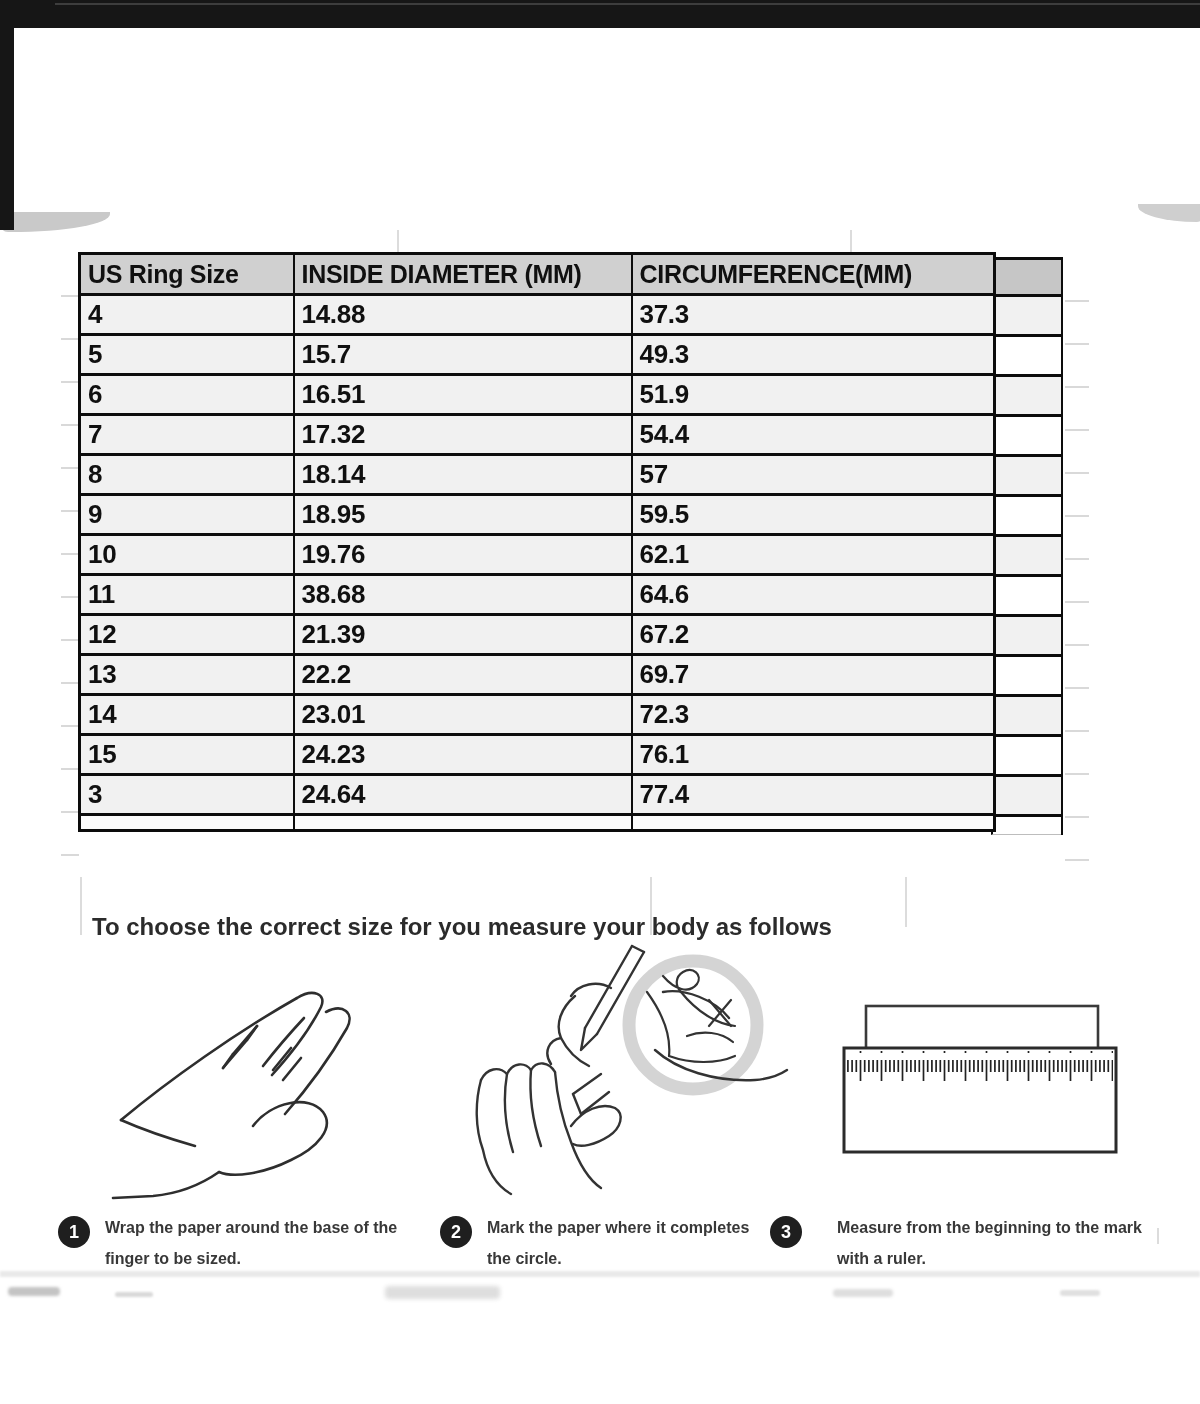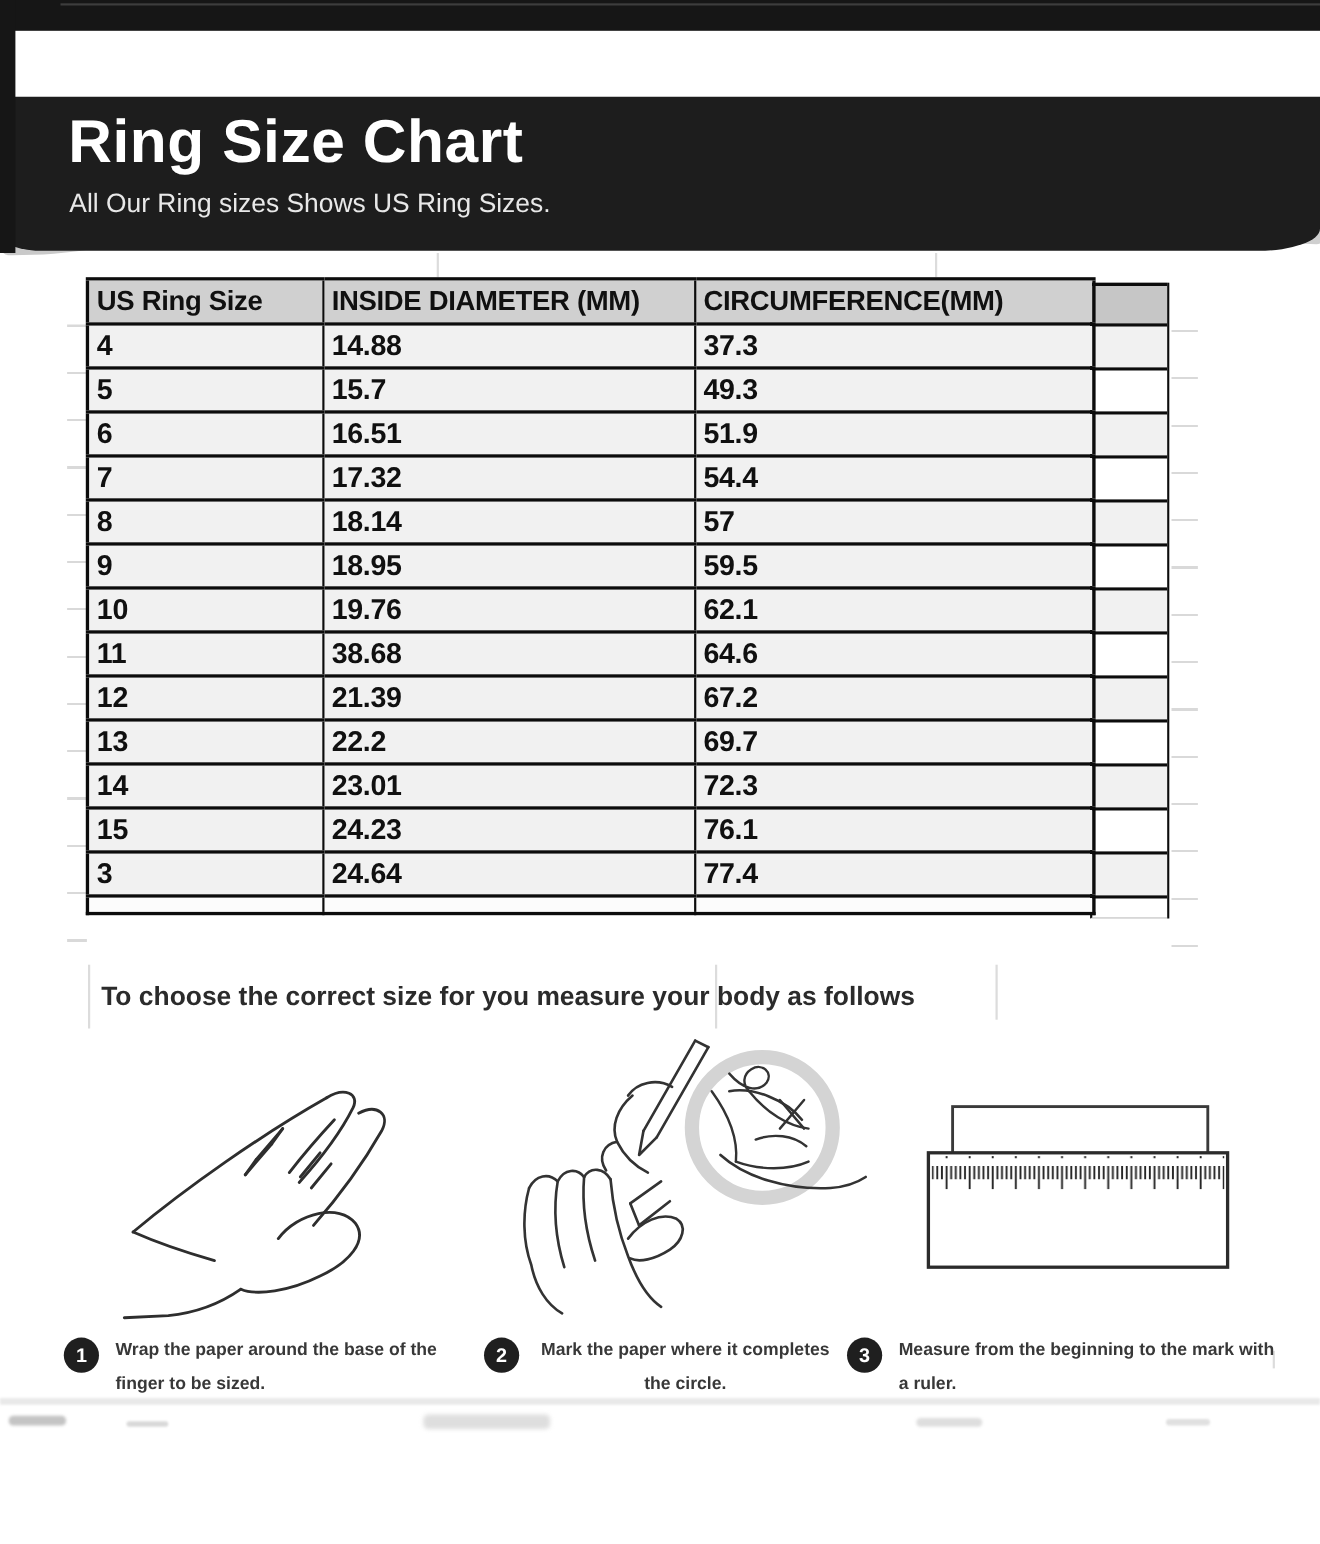--- a/index.html
+++ b/index.html
@@ -52,62 +52,58 @@
 
   
   .extra-col { position: absolute; left: 991px; top: 257px; width: 72px; z-index: 0; border-right: 2px solid #0c0c0c; }
   .xcell { width: 100%; height: 40px; border-bottom: 3px solid #0c0c0c; border-left: 2px solid #0c0c0c; }
   .xcell.xhead { background: #c6c6c6; border-top: 3px solid #0c0c0c; }
   .xcell.xlight { background: #f1f1f1; }
   .xcell.xwhite { background: #ffffff; }
   .xcell.xshort { height: 18px; border-bottom: 1px solid #bdbdbd; }
 
   
-  .intro { position: absolute; left: 92px; top: 893px; width: 840px; font-size: 24px; font-weight: 700; color: #2b2b2b; z-index: 1; }
+  .intro { position: absolute; left: 92px; top: 913px; width: 840px; font-size: 24px; font-weight: 700; color: #2b2b2b; z-index: 1; }
 
   
   .illus { position: absolute; z-index: 1; }
   .illus-hand1 { left: 105px; top: 948px; }
   .illus-hand2 { left: 425px; top: 930px; }
   .illus-ruler { left: 838px; top: 1000px; }
 
   
   .step { position: absolute; display: flex; align-items: flex-start; gap: 15px; z-index: 1; }
   .step-1 { left: 58px;  top: 1212px; width: 372px; }
   .step-2 { left: 440px; top: 1212px; width: 330px; }
   .step-3 { left: 770px; top: 1212px; width: 400px; }
   .step-num {
     flex: 0 0 auto; width: 32px; height: 32px; margin-top: 4px;
     background: #1f1f1f; color: #ffffff; border-radius: 50%;
     font-size: 18px; font-weight: 700;
     display: flex; align-items: center; justify-content: center;
   }
   .step-text { font-size: 16px; font-weight: 700; color: #383838; line-height: 31px; }
   .step-1 .step-text { width: 322px; }
-  .step-2 .step-text { width: 272px; text-align: center; }
-  .step-3 .step-text { width: 348px; }
+  .step-2 .step-text { width: 272px; }
+  .step-3 .step-text { width: 348px; margin-left: 20px; }
 
   
   .smudge { position: absolute; border-radius: 4px; z-index: 0; }
   .band { position: absolute; left: 0; top: 1271px; width: 1200px; height: 6px; background: #e9e9e9; filter: blur(1px); z-index: 0; }
 </style>
 </head>
 <body>
 
 <div class="page">
 
   <div class="swoosh-left"></div>
   <div class="swoosh-right"></div>
   <div class="top-bar"></div>
   <div class="top-hairline"></div>
   <div class="left-strip"></div>
-  <div class="header-block">
-    <div class="title">Ring Size Chart</div>
-    <div class="subtitle">All Our Ring sizes Shows US Ring Sizes.</div>
-  </div>
 
   <div class="gridline" style="left:397px; top:230px; width:2px; height:22px;"></div>
   <div class="gridline" style="left:850px; top:230px; width:2px; height:22px;"></div>
   <div class="gridline" style="left:80px; top:877px; width:2px; height:58px;"></div>
   <div class="gridline" style="left:650px; top:877px; width:2px; height:58px;"></div>
   <div class="gridline" style="left:905px; top:877px; width:2px; height:50px;"></div>
   <div class="gridline" style="left:1157px; top:1228px; width:2px; height:16px;"></div>
   <div class="tickcol" style="left:61px; top:295px; width:18px; height:562px;"></div>
   <div class="tickcol" style="left:1065px; top:300px; width:24px; height:580px;"></div>
 

